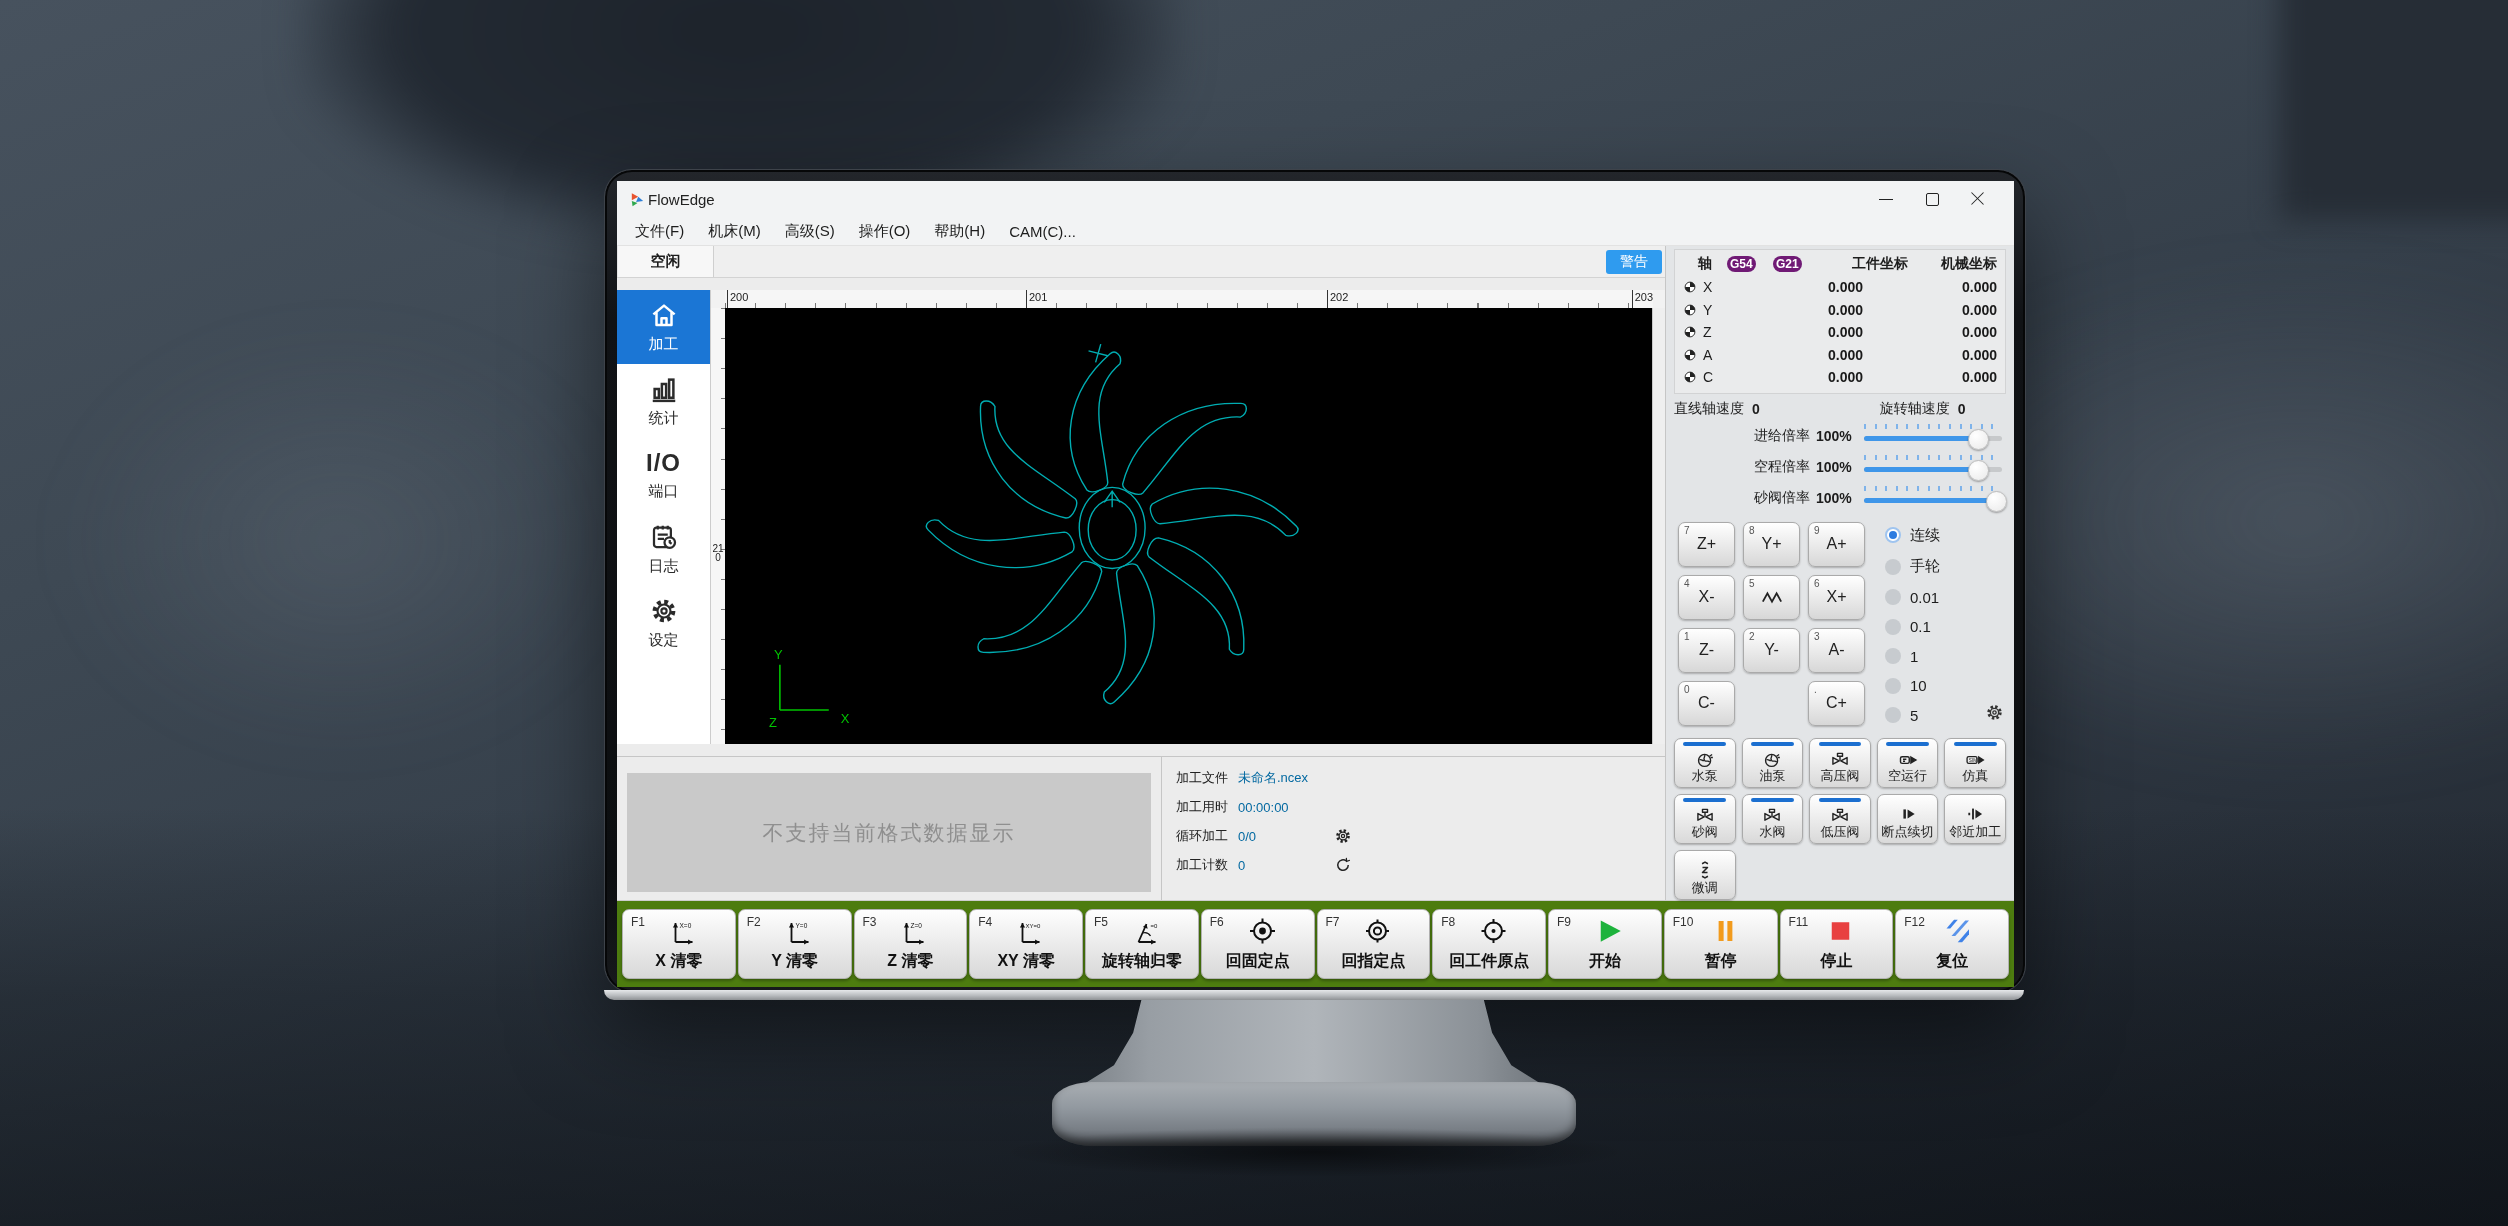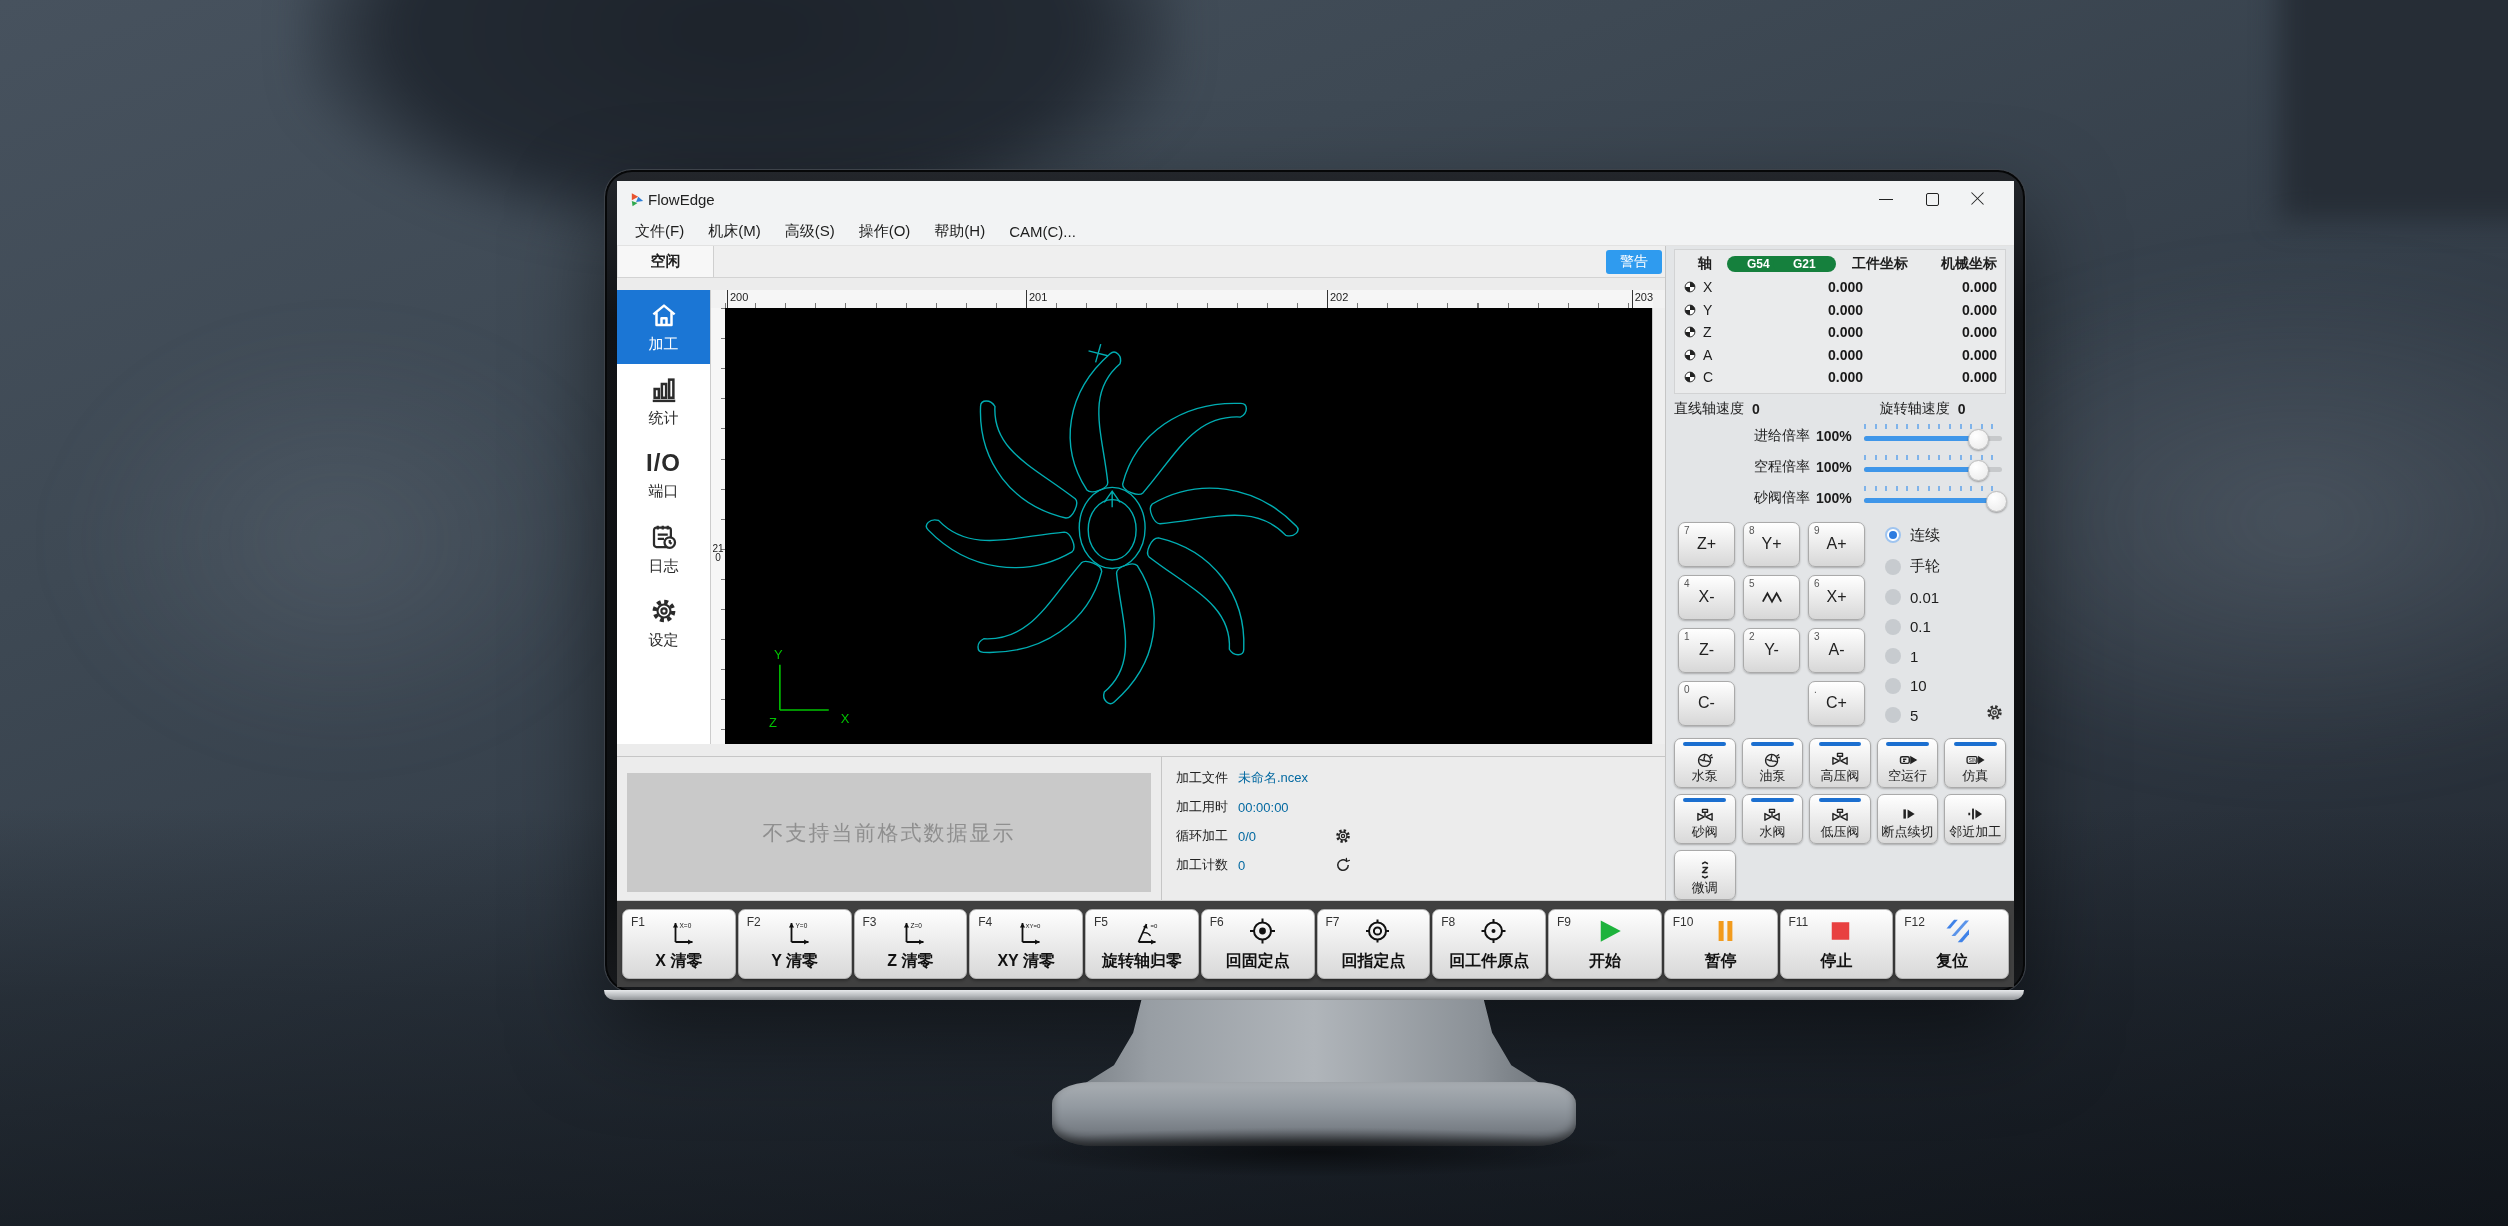--- a/index.html
+++ b/index.html
@@ -85,21 +85,21 @@
   .file-info{flex:1;padding:8px 0 0 14px;display:flex;flex-direction:column;gap:3px;}
   .fi-row{height:26px;display:flex;align-items:center;position:relative;font-size:13px;}
   .fi-label{color:#222;}
   .fi-value{margin-left:10px;color:#0369a1;}
   .fi-ic{position:absolute;left:158px;width:18px;height:18px;color:#222;}
 
   
   .right-panel{flex:1;background:#e3e5e7;padding:3px 8px 0;display:flex;flex-direction:column;min-height:0;}
   .coord-panel{background:#eaebec;border:1px solid #d2d3d4;padding:1px 8px 4px;flex:0 0 auto;}
   .coord-header{display:grid;grid-template-columns:44px 46px 46px 1fr 1fr;align-items:center;height:25px;font-weight:bold;font-size:14px;}
-  .badge{background:#15803d;color:#fff;font-weight:bold;font-size:12px;border-radius:9px;padding:1px 20px;justify-self:start;}
+  .badge{background:#701a75;color:#fff;font-weight:bold;font-size:12px;border-radius:9px;padding:1px 3px;justify-self:start;}
   .col-right{text-align:right;}
   .coord-row{display:grid;grid-template-columns:20px 26px 1fr 1fr;align-items:center;height:22.5px;font-size:14px;}
   .coord-row .val{text-align:right;font-weight:600;color:#1a1a1a;}
   .pie-ic{width:14px;height:14px;}
   .speeds{display:flex;height:24px;align-items:center;font-size:14px;margin-top:3px;flex:0 0 auto;}
   .speeds .sp2{margin-left:120px;}
   .sp-val{margin-left:8px;font-weight:600;}
   .ovr-row{display:flex;align-items:center;height:31px;flex:0 0 auto;}
   .ovr-label{width:136px;text-align:right;font-size:14px;}
   .ovr-val{width:48px;font-size:14px;font-weight:600;margin-left:6px;}
@@ -128,21 +128,21 @@
   .ctrl-grid{display:grid;grid-template-columns:repeat(5,1fr);gap:6px;margin-top:12px;flex:0 0 auto;}
   .ctrl{position:relative;height:50px;background:linear-gradient(#ffffff,#d9d9d9);border:1px solid #aaa;border-radius:7px;
     box-shadow:0 1px 2px rgba(0,0,0,.25);display:flex;flex-direction:column;align-items:center;justify-content:flex-end;
     padding-bottom:4px;font-size:13px;color:#222;box-sizing:border-box;}
   .ctrl .cic{position:absolute;top:9px;width:22px;height:20px;color:#222;}
   .ctrl.ind::before{content:"";position:absolute;top:3px;left:14%;width:72%;height:4px;border-radius:2px;background:#1b6fd0;}
   .ctrl.ind .cic{top:11px;}
   .ctrl-label{line-height:15px;}
 
   
-  .fbar{height:87px;background:#404040;border-top:1px solid #cdcdcd;display:flex;gap:2px;padding:8px 5px;box-sizing:border-box;flex:0 0 auto;}
+  .fbar{height:87px;background:#4d7c0f;border-top:1px solid #cdcdcd;display:flex;gap:2px;padding:8px 5px;box-sizing:border-box;flex:0 0 auto;}
   .fkey{flex:1;position:relative;background:linear-gradient(#fefefe,#d8d8d8);border:1px solid #b2b2b2;border-radius:7px;
     box-shadow:0 2px 3px rgba(0,0,0,.3);}
   .fk-num{position:absolute;top:5px;left:8px;font-size:12px;color:#333;}
   .fk-icon{position:absolute;top:6px;left:50%;transform:translateX(-35%);width:30px;height:30px;color:#111;}
   .fk-label{position:absolute;bottom:6px;width:100%;text-align:center;font-weight:bold;font-size:16px;color:#111;}
   .ic-green{color:#1db33c;} .ic-orange{color:#f29b1d;} .ic-red{color:#e84040;} .ic-blue{color:#3f82e8;}
 </style>
 </head>
 <body>
 

